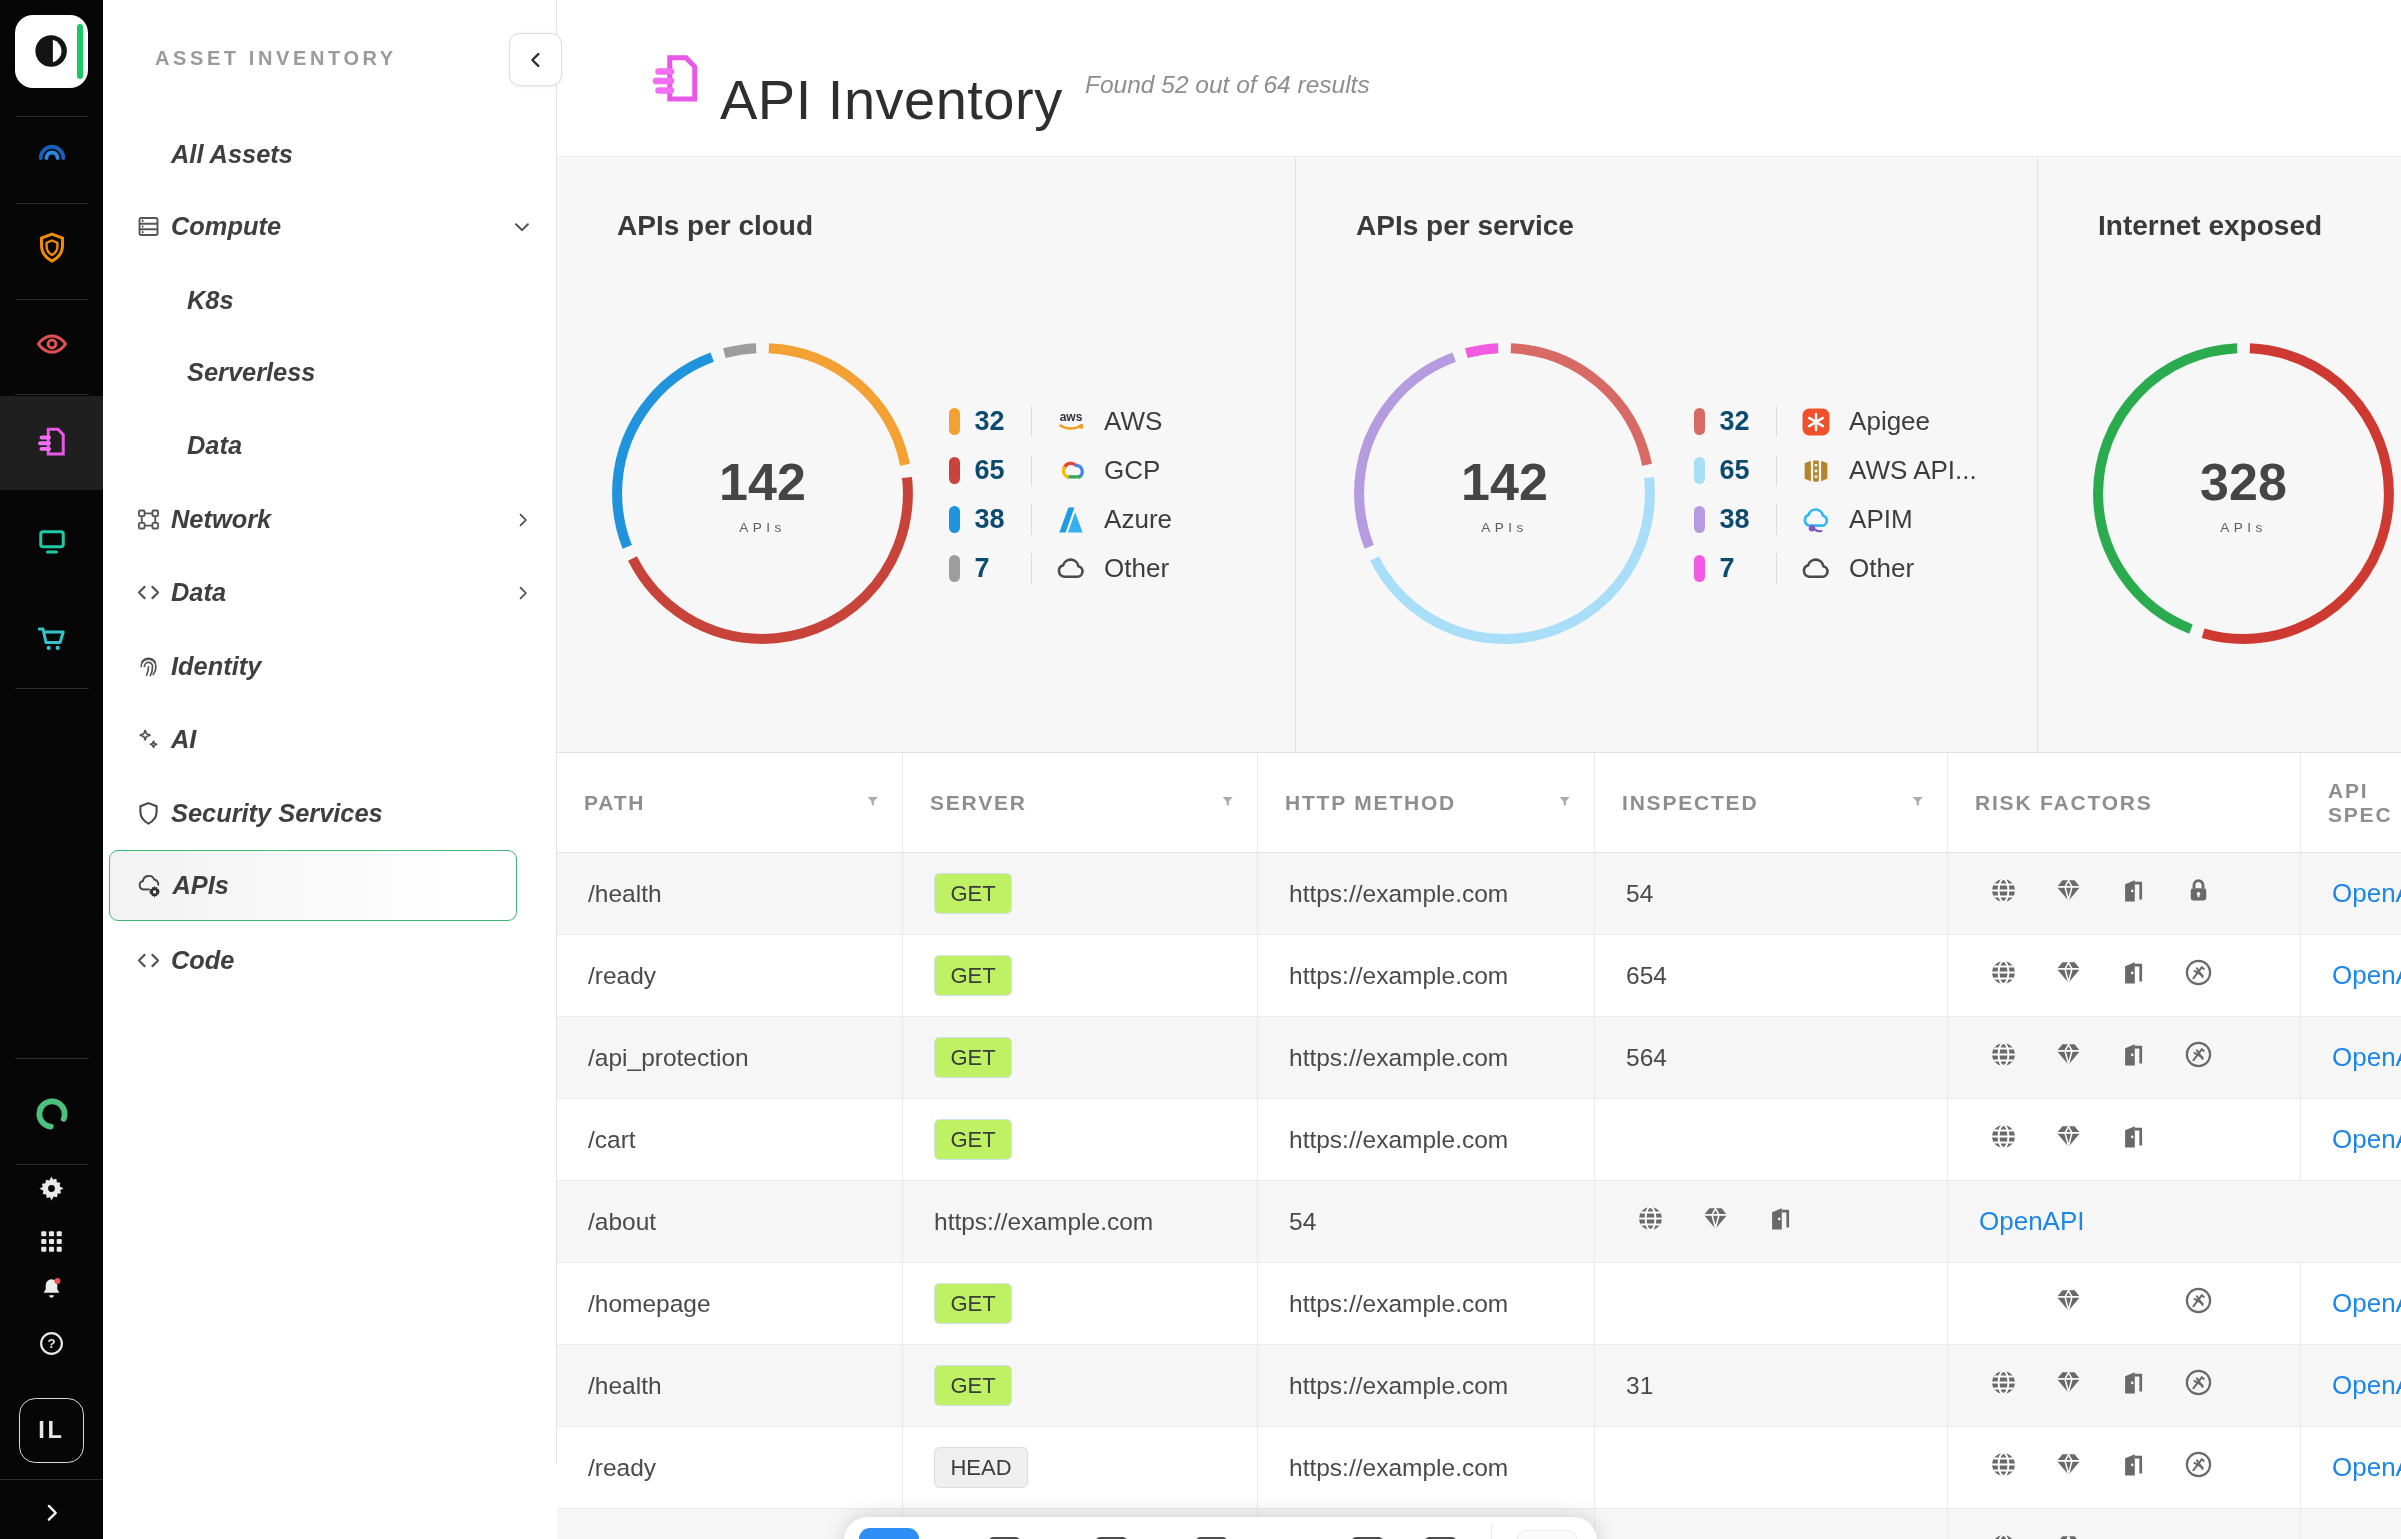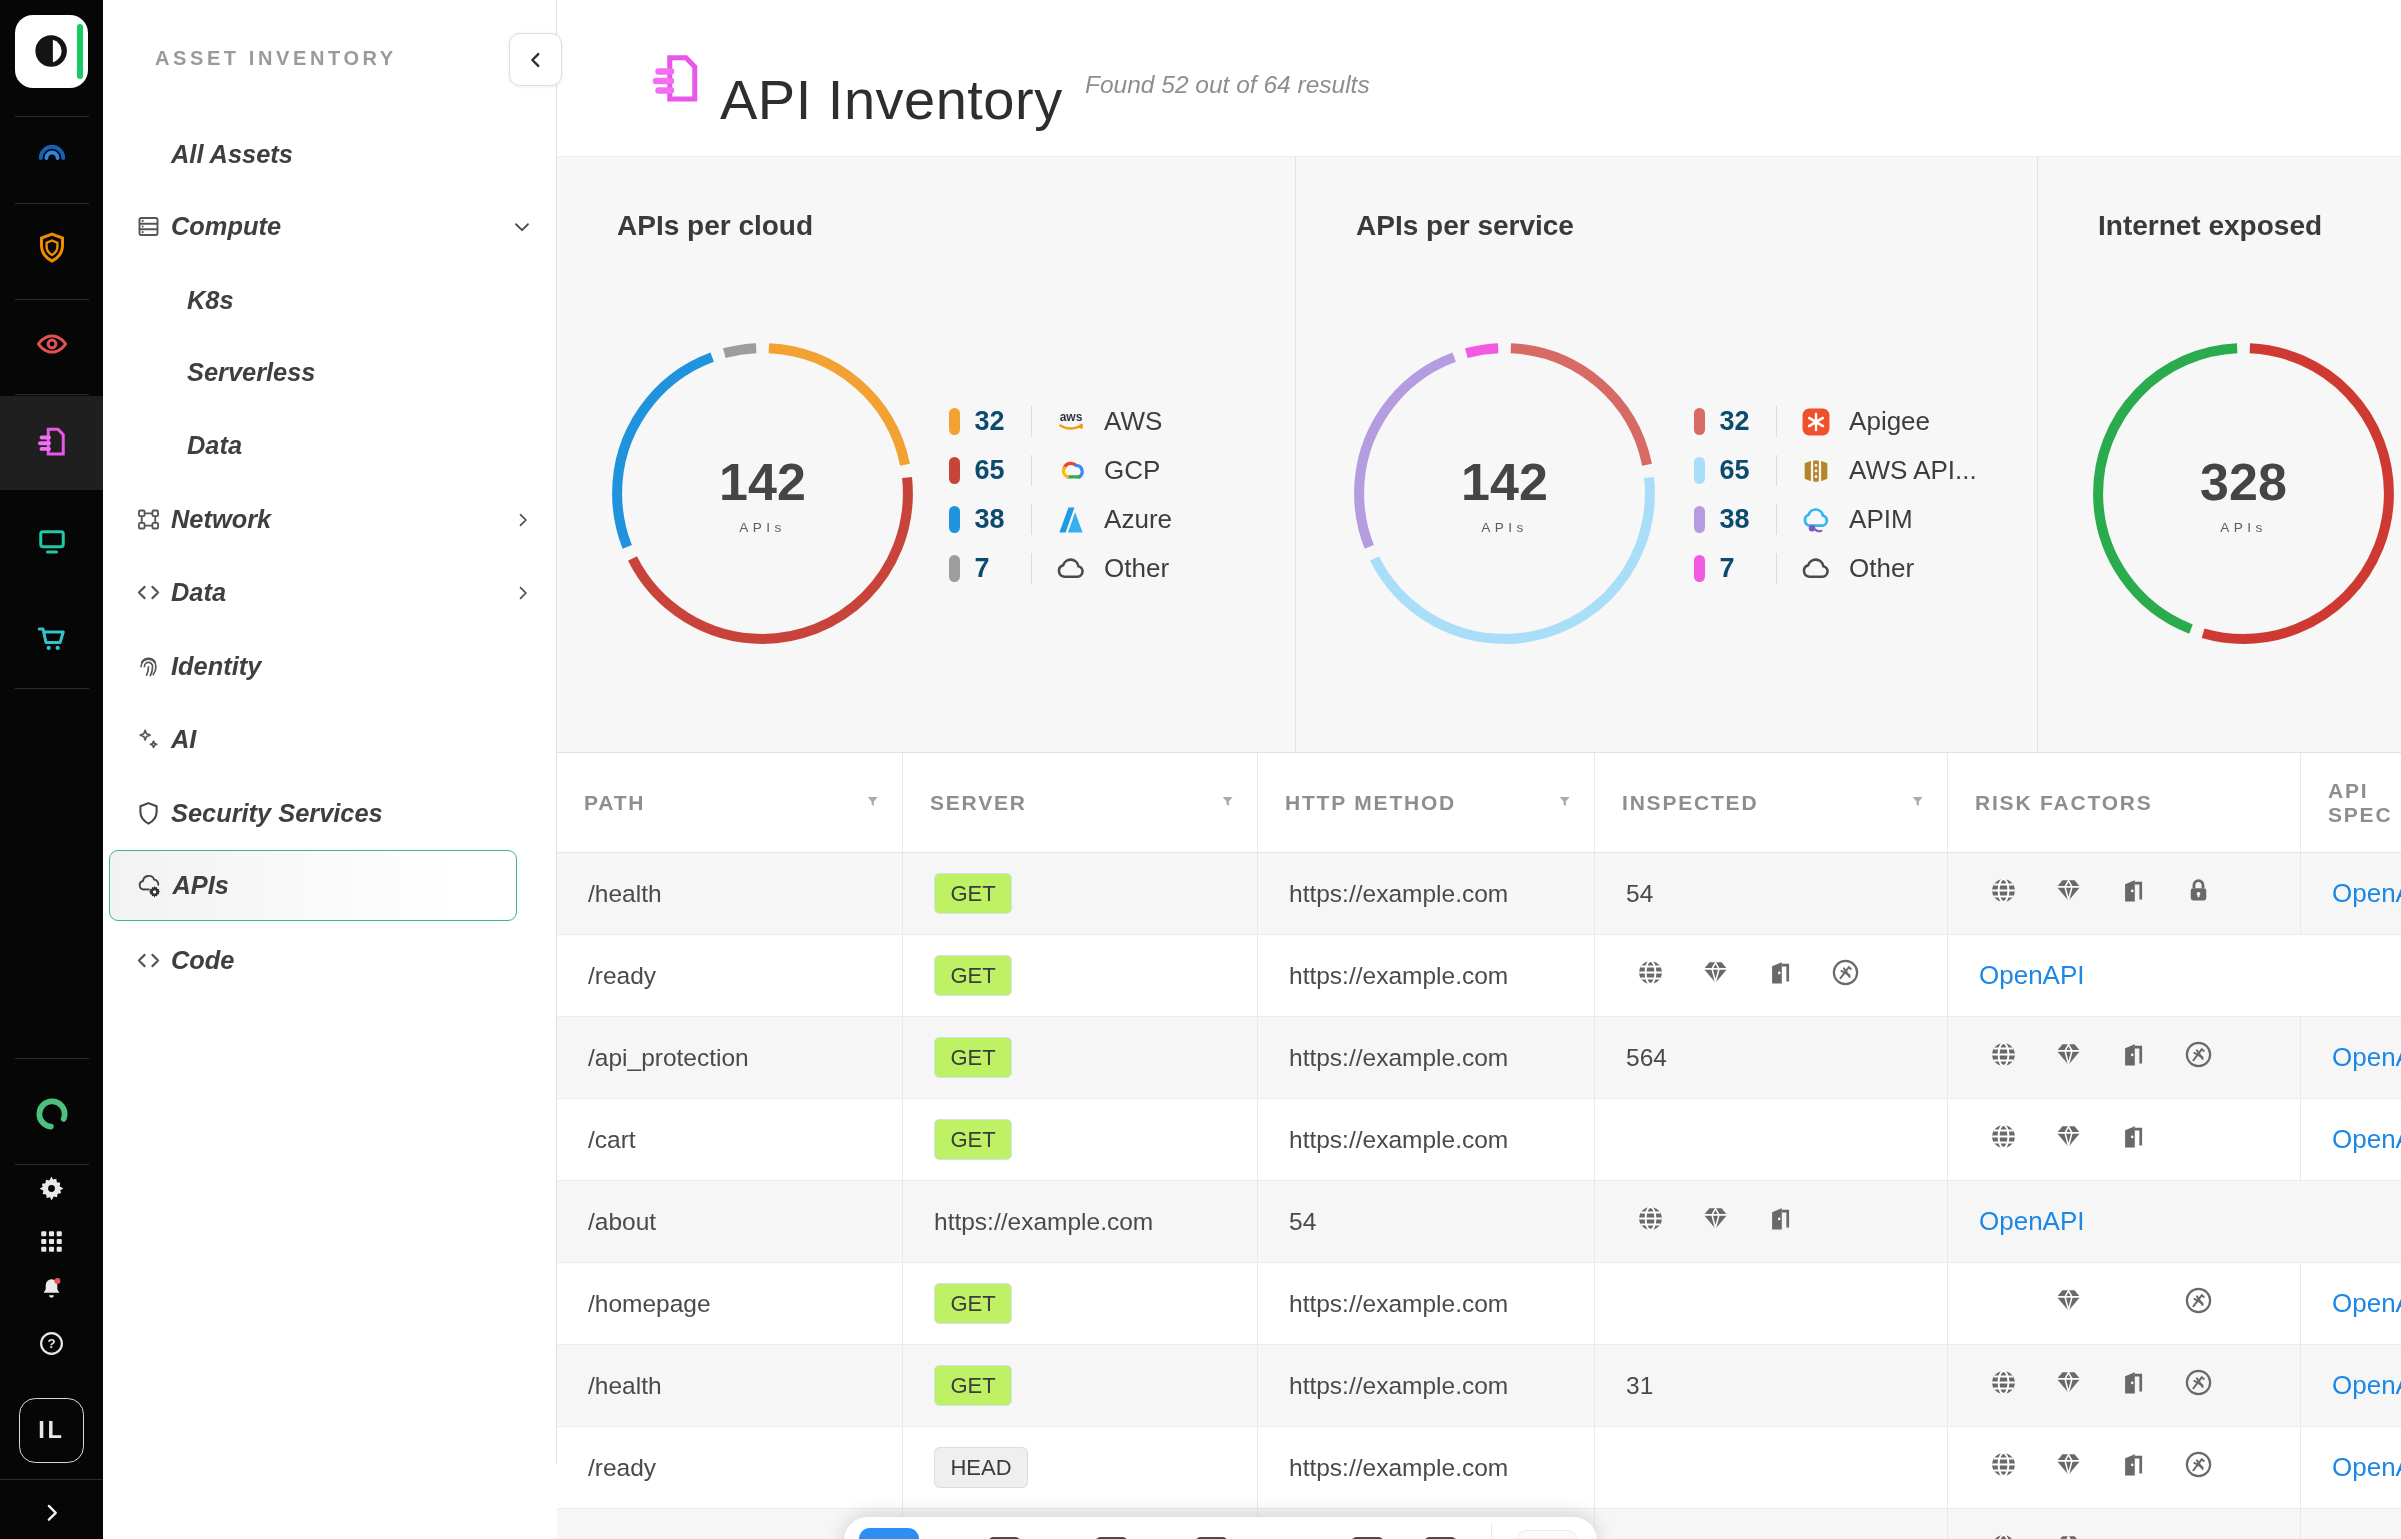--- a/index.html
+++ b/index.html
@@ -572,20 +572,21 @@
       <div class="td">
             <a class="spec-link" href="#">OpenAPI</a>
           </div>
     </div>
         <div class="trow tr">
       <div class="td">/ready</div>
       <div class="td">
             <span class="badge get">GET</span>
           </div>
       <div class="td">https://example.com</div>
+      <div class="td">654</div>
       <div class="td td-risk">
             <span class="risk-slot">
               <span><svg width="31" height="31" viewBox="0 0 24 24">
                   <circle cx="12" cy="12" r="8.8" fill="#696969"></circle>
                   <g stroke="#fff" stroke-width="1.5" fill="none">
                     <ellipse cx="12" cy="12" rx="3.8" ry="8.8"></ellipse>
                     <path d="M3.2 12h17.6M4.5 7.4h15M4.5 16.6h15"></path>
                   </g>
                 </svg></span>
             </span>

